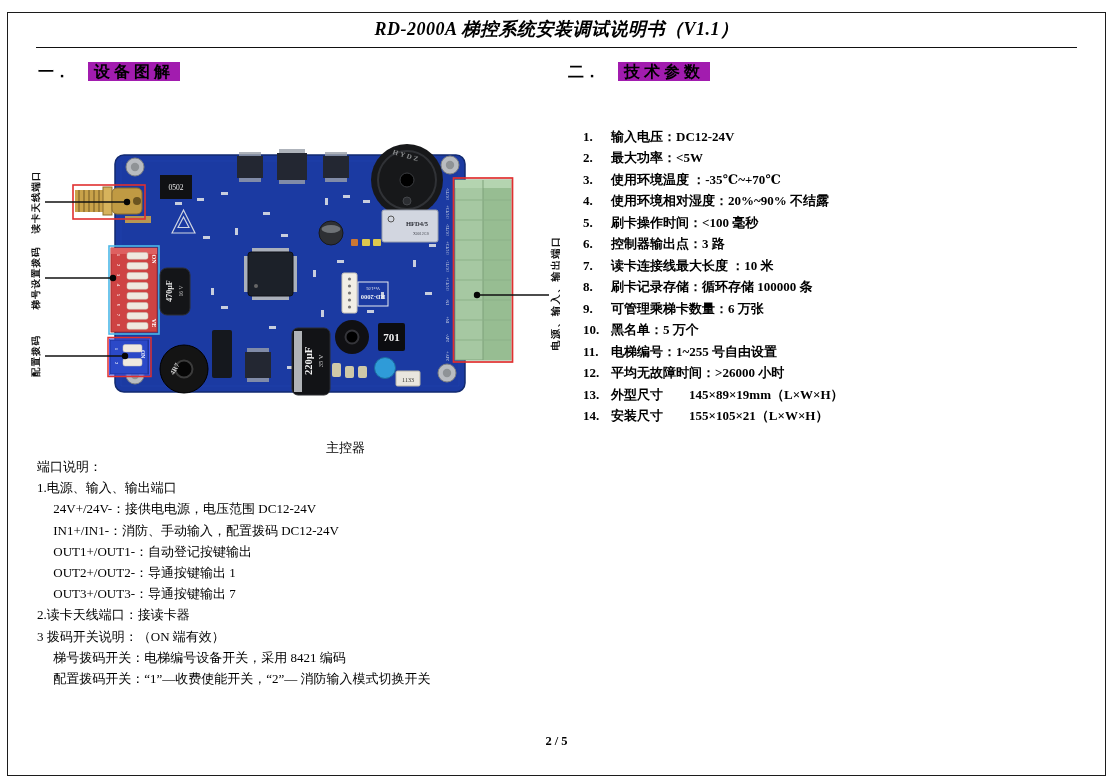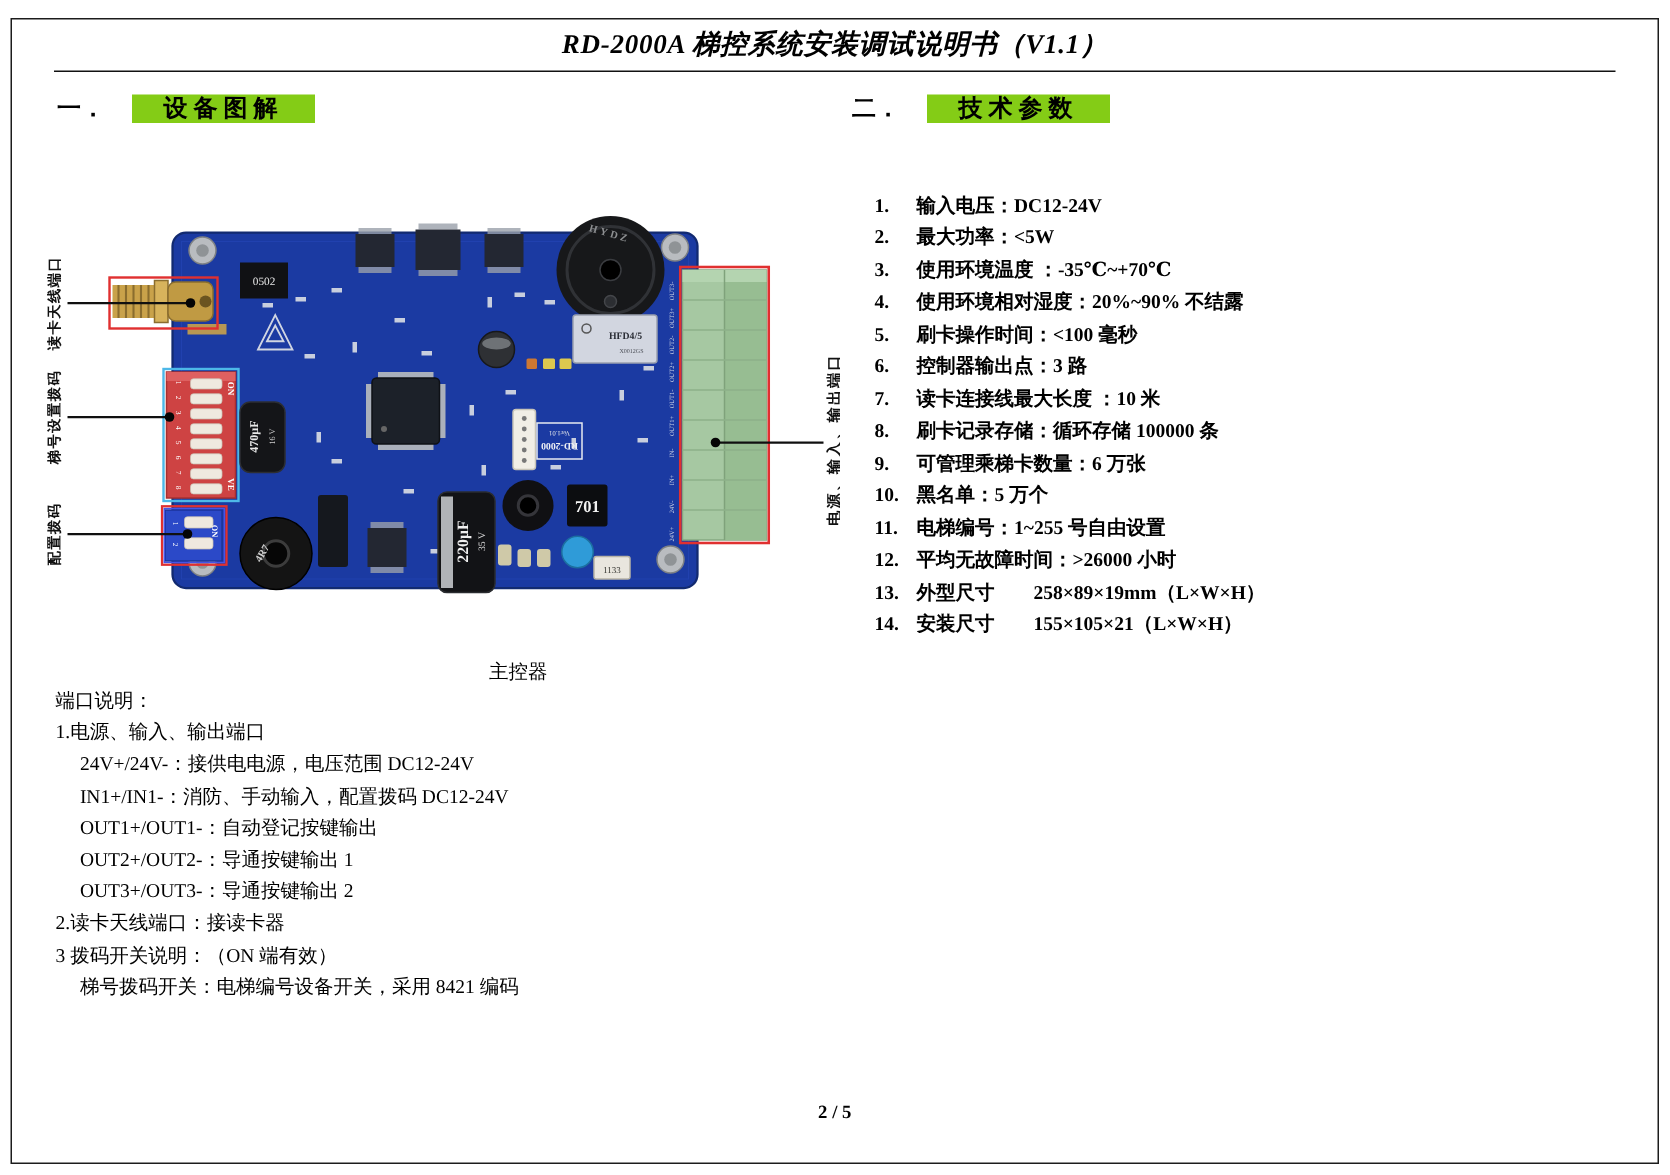--- a/index.html
+++ b/index.html
@@ -8,21 +8,21 @@
     font-family:"Liberation Serif","DejaVu Serif",serif;color:#000;overflow:hidden;
   }
   .frame{position:absolute;left:7px;top:12px;width:1097px;height:762px;
     border:1.6px solid #1c1c1c;pointer-events:none;}
   .doc-title{position:absolute;top:17px;left:0;width:100%;text-align:center;
     font-size:18px;font-weight:bold;font-style:italic;letter-spacing:.5px;}
   .title-rule{position:absolute;left:36px;top:47px;width:1041px;border-top:1.7px solid #111;}
   .sec{position:absolute;top:62px;font-size:16px;font-weight:bold;white-space:nowrap;}
   .sec-left{left:38px;} .sec-right{left:568px;}
   .sec .sec-num{margin-right:18px;}
-  .sec .sec-hl{background:#84cc16;padding:1px 21px;letter-spacing:4px;}
+  .sec .sec-hl{background:#a21caf;padding:1px 6px;letter-spacing:4px;}
   .tech{position:absolute;left:570px;top:104px;font-size:13px;}
   .tp-row{height:21.5px;line-height:21.5px;white-space:pre;font-weight:bold;}
   .tp-num{display:inline-block;width:28px;}
   .tp-text{white-space:pre;}
   .figure-svg{position:absolute;left:25px;top:140px;}
   .fig-caption{position:absolute;left:205px;top:439px;width:160px;text-align:right;font-size:13px;}
   .portdesc{position:absolute;left:37px;top:456px;font-size:13px;}
   .pd-title,.pd-line{height:21.2px;line-height:21.2px;white-space:pre;}
   .pagenum{position:absolute;left:0;top:734px;width:100%;text-align:center;
     font-size:12.5px;font-weight:bold;}
@@ -75,21 +75,21 @@
     <div class="tp-row">
     <span class="tp-num">10.</span><span class="tp-text">黑名单：5 万个</span>
   </div>
     <div class="tp-row">
     <span class="tp-num">11.</span><span class="tp-text">电梯编号：1~255 号自由设置</span>
   </div>
     <div class="tp-row">
     <span class="tp-num">12.</span><span class="tp-text">平均无故障时间：&gt;26000 小时</span>
   </div>
     <div class="tp-row">
-    <span class="tp-num">13.</span><span class="tp-text">外型尺寸　　258×89×19mm（L×W×H）</span>
+    <span class="tp-num">13.</span><span class="tp-text">外型尺寸　　145×89×19mm（L×W×H）</span>
   </div>
     <div class="tp-row">
     <span class="tp-num">14.</span><span class="tp-text">安装尺寸　　155×105×21（L×W×H）</span>
   </div>
   </div>
 
 <svg class="figure-svg" width="535" height="295" viewBox="0 0 535 295">
 
   <g>
     <rect x="90" y="15" width="350" height="237" rx="9" fill="#1b3aa2" stroke="#122a70" stroke-width="1.5"></rect>
@@ -376,20 +376,21 @@
 
 <div class="portdesc">
   <div class="pd-title">端口说明：</div>
   <div>
 
   <div class="pd-line">1.电源、输入、输出端口</div>
       <div class="pd-line">　 24V+/24V-：接供电电源，电压范围 DC12-24V</div>
       <div class="pd-line">　 IN1+/IN1-：消防、手动输入，配置拨码 DC12-24V</div>
       <div class="pd-line">　 OUT1+/OUT1-：自动登记按键输出</div>
       <div class="pd-line">　 OUT2+/OUT2-：导通按键输出 1</div>
-      <div class="pd-line">　 OUT3+/OUT3-：导通按键输出 2</div>
+      <div class="pd-line">　 OUT3+/OUT3-：导通按键输出 7</div>
       <div class="pd-line">2.读卡天线端口：接读卡器</div>
       <div class="pd-line">3 拨码开关说明：（ON 端有效）</div>
       <div class="pd-line">　 梯号拨码开关：电梯编号设备开关，采用 8421 编码</div>
+      <div class="pd-line">　 配置拨码开关：“1”—收费使能开关，“2”— 消防输入模式切换开关</div>
     </div>
 </div>
 
 <div class="pagenum">2 / 5</div>
 
 </body></html>

